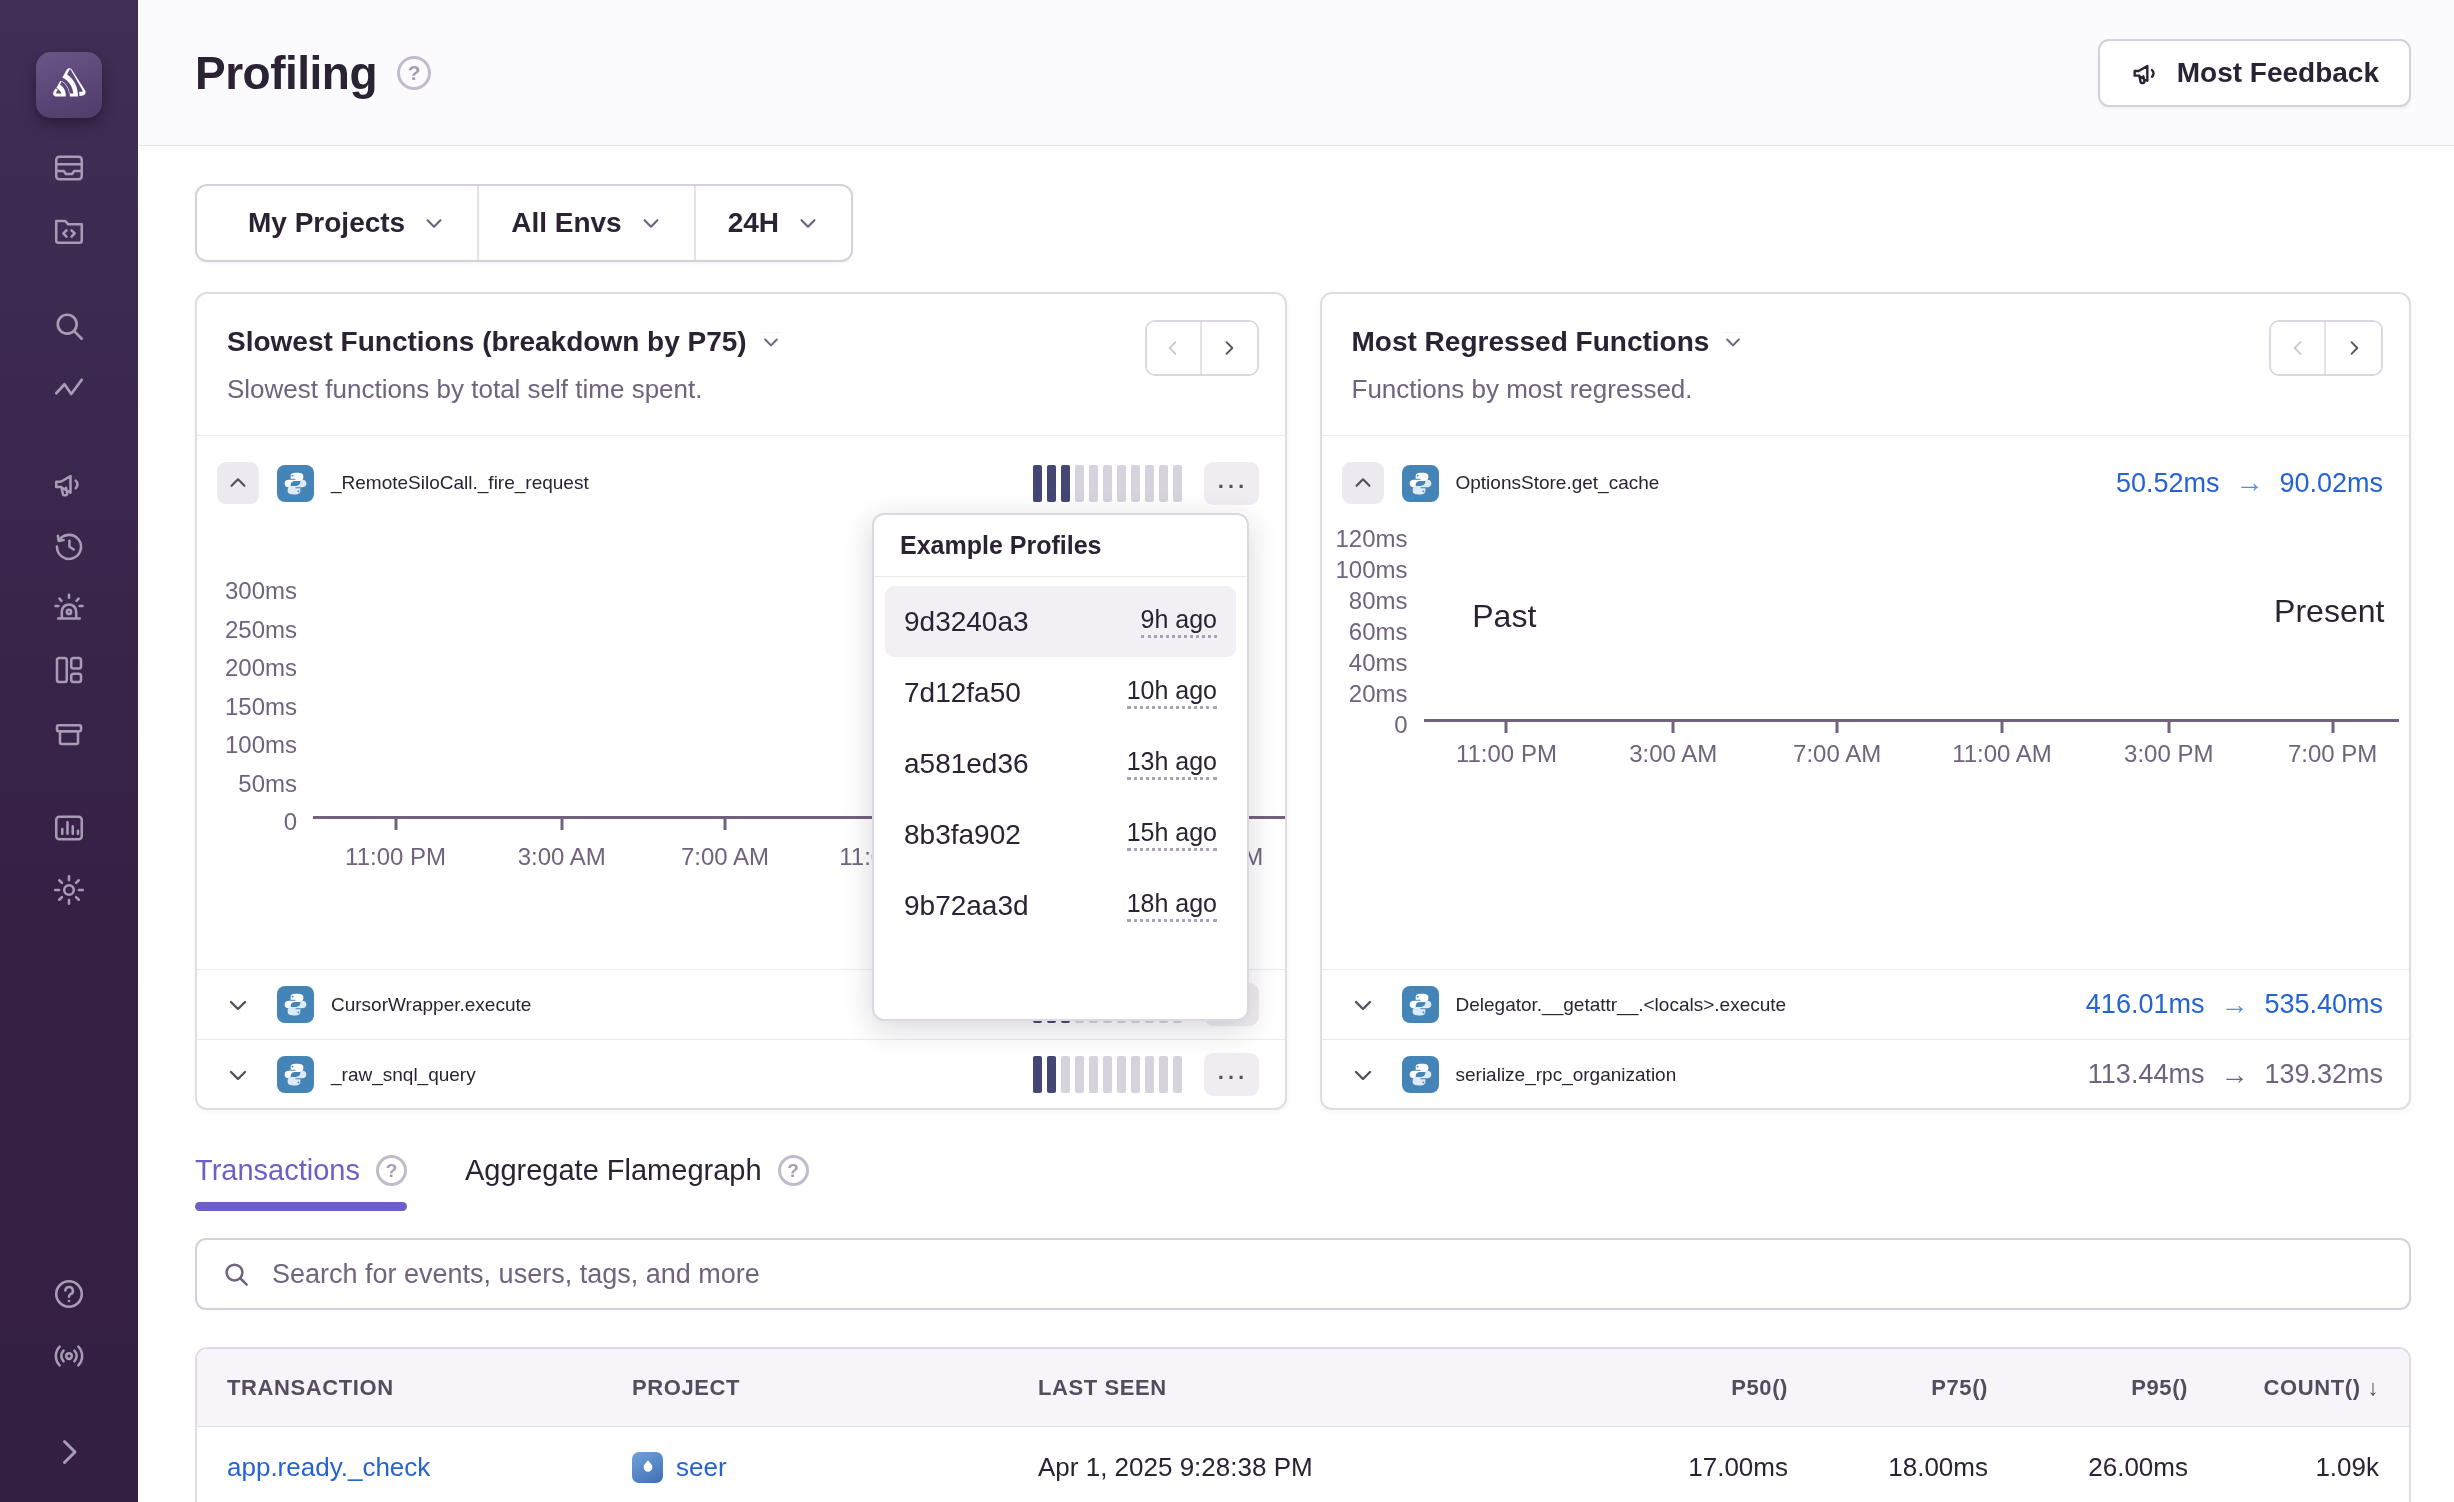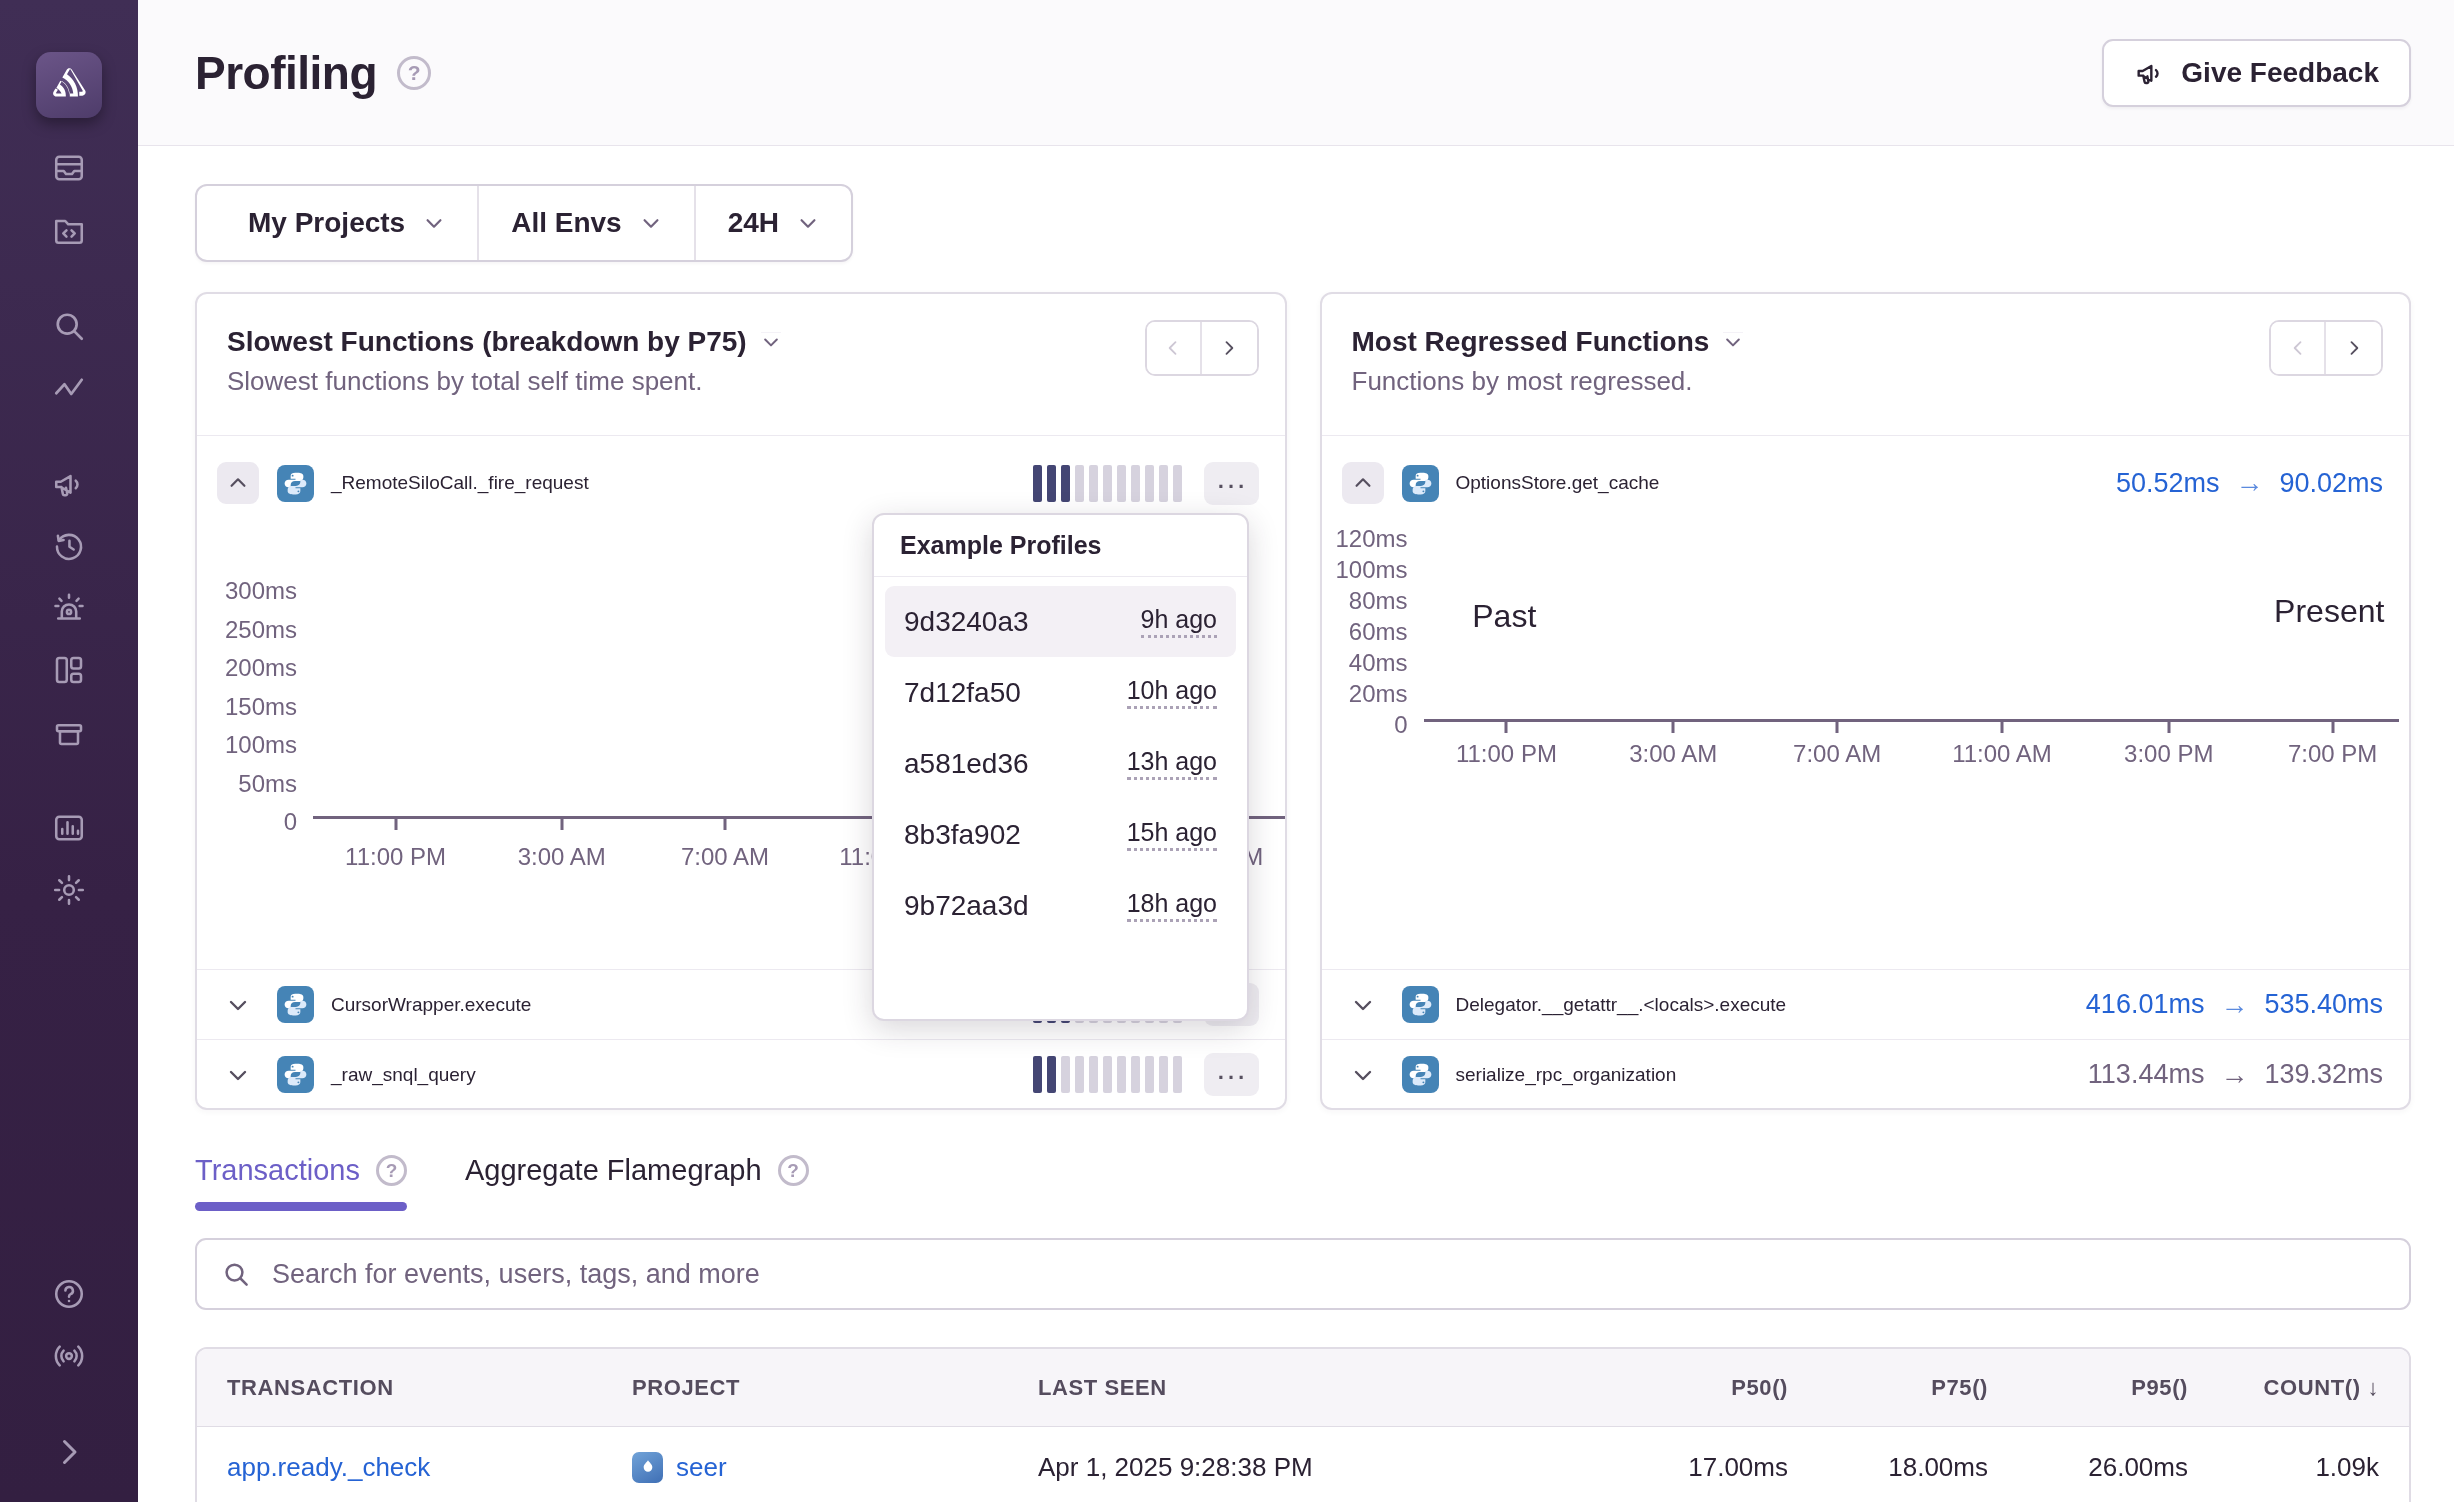--- a/index.html
+++ b/index.html
@@ -44,21 +44,21 @@
     border-right:2px solid #e5e1e9;cursor:pointer;}
   .filter:last-child{border-right:none;}
   .chev{width:22px;height:22px;color:#71637e;}
 
   .panels{display:flex;gap:33px;margin-top:30px;}
   .panel{position:relative;flex:1;height:818px;background:#fff;border:2px solid #e0dce5;border-radius:12px;
     box-shadow:0 2px 6px rgba(43,34,51,.04);}
   .panel-head{position:absolute;top:0;left:0;right:0;height:142px;border-bottom:1px solid #ece9f0;padding:32px 30px 0;}
   .panel-title{font-size:28px;font-weight:700;display:flex;align-items:center;gap:14px;}
   .panel-title .chev{width:20px;height:20px;}
-  .panel-sub{margin-top:8px;font-size:26px;color:#71637e;}
+  .panel-sub{margin-top:16px;font-size:26px;color:#71637e;}
   .pager{position:absolute;top:26px;right:26px;display:flex;border:2px solid #dcd7e1;border-radius:10px;
     overflow:hidden;background:#fff;}
   .pager .pg{width:55px;height:52px;display:flex;align-items:center;justify-content:center;background:#fff;
     border:none;cursor:pointer;}
   .pager .pg:first-child{border-right:2px solid #e5e1e9;}
   .pg svg{width:20px;height:24px;}
   .pg.disabled{color:#cdc7d4;} .pg.enabled{color:#564f5f;}
 
   .fn-row{position:absolute;left:0;right:0;display:flex;align-items:center;padding:0 26px 0 20px;}
   .row-1{top:142px;height:94px;}
@@ -248,21 +248,21 @@
   <div class="main">
 
     <div class="topbar">
       <h1 class="page-title">Profiling</h1>
       <span class="help-badge">?</span>
       <button class="feedback-btn">
         <svg viewBox="0 0 24 24" fill="none" stroke="currentColor" stroke-width="1.8" stroke-linecap="round" stroke-linejoin="round">
           <path d="M3.5 10.5V14h3l6.5 3.8V6.7L6.5 10.5h-3zM7 14l.9 4.6c.1.5.5.9 1 .9h.9c.6 0 1.1-.6 1-1.2L10 14.5"></path>
           <path d="M16.5 9.8a3.3 3.3 0 0 1 0 5"></path>
         </svg>
-        <span>Give Feedback</span>
+        <span>Most Feedback</span>
       </button>
     </div>
 
     <div class="content">
 
       
       <div class="filterbar">
         <div class="filter">
           <span>My Projects</span>
           <svg class="chev" viewBox="0 0 24 24" fill="none" stroke="currentColor" stroke-width="2.4" stroke-linecap="round" stroke-linejoin="round">

